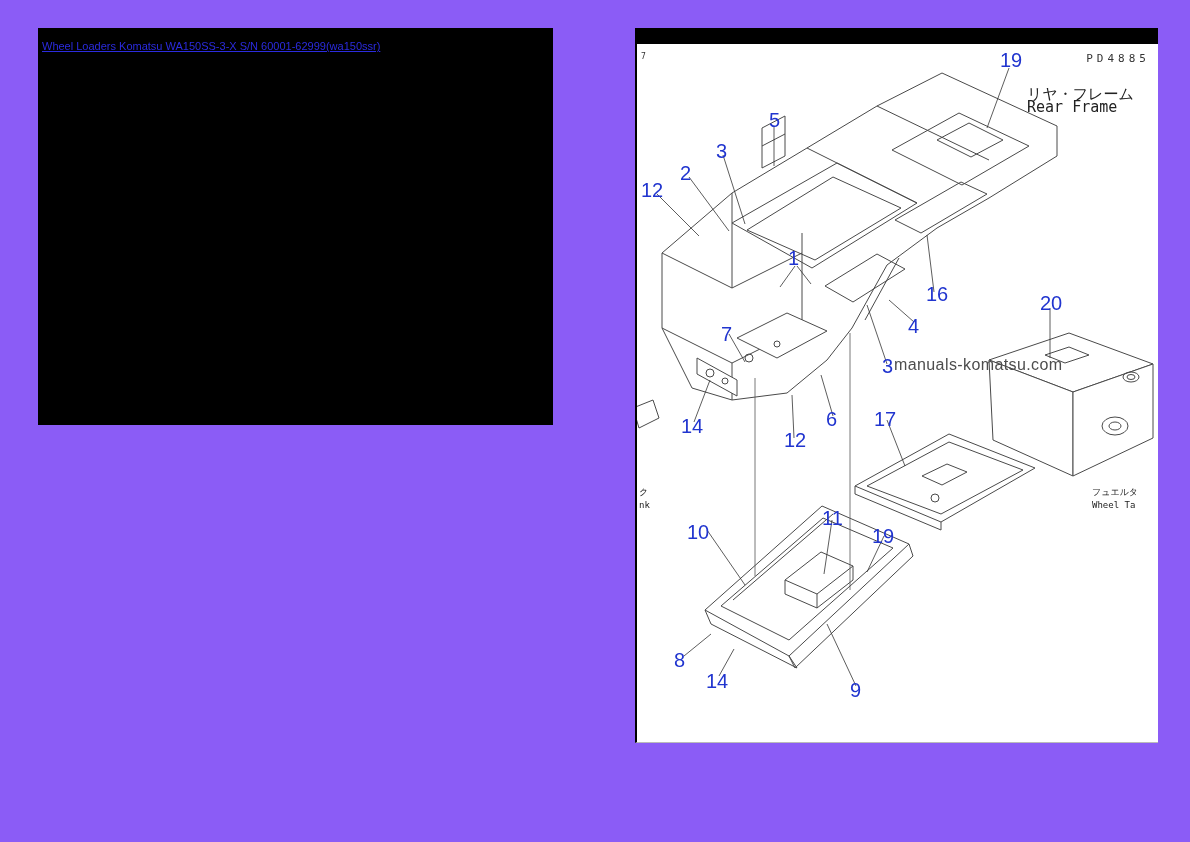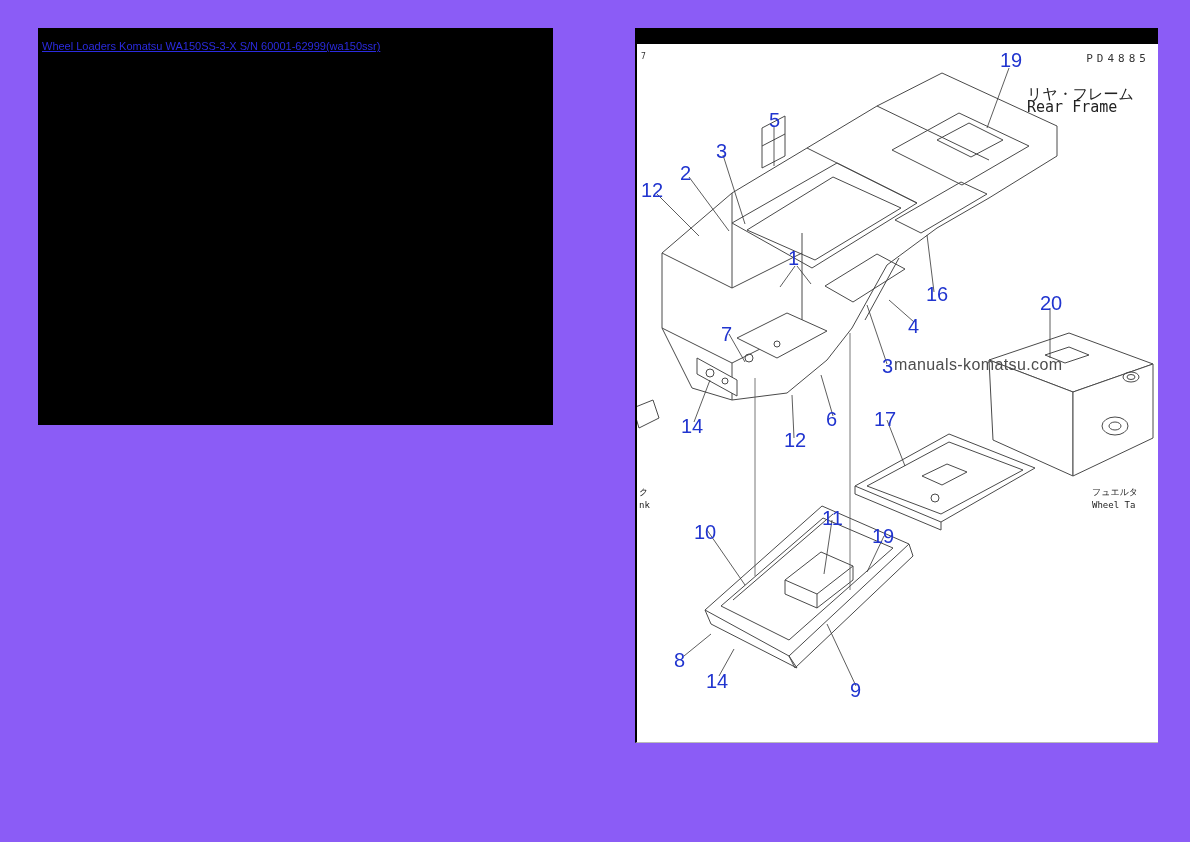--- a/index.html
+++ b/index.html
@@ -152,21 +152,21 @@
     <div class="callout" style="left:151px;top:221px">1</div>
     <div class="callout" style="left:289px;top:257px">16</div>
     <div class="callout" style="left:271px;top:289px">4</div>
     <div class="callout" style="left:403px;top:266px">20</div>
     <div class="callout" style="left:84px;top:297px">7</div>
     <div class="callout" style="left:245px;top:329px">3</div>
     <div class="callout" style="left:189px;top:382px">6</div>
     <div class="callout" style="left:147px;top:403px">12</div>
     <div class="callout" style="left:237px;top:382px">17</div>
     <div class="callout" style="left:44px;top:389px">14</div>
-    <div class="callout" style="left:57px;top:495px">10</div>
+    <div class="callout" style="left:50px;top:495px">10</div>
     <div class="callout" style="left:185px;top:481px">11</div>
     <div class="callout" style="left:235px;top:499px">19</div>
     <div class="callout" style="left:37px;top:623px">8</div>
     <div class="callout" style="left:69px;top:644px">14</div>
     <div class="callout" style="left:213px;top:653px">9</div>
   </div>
 
 </div>
 
 </body></html>

